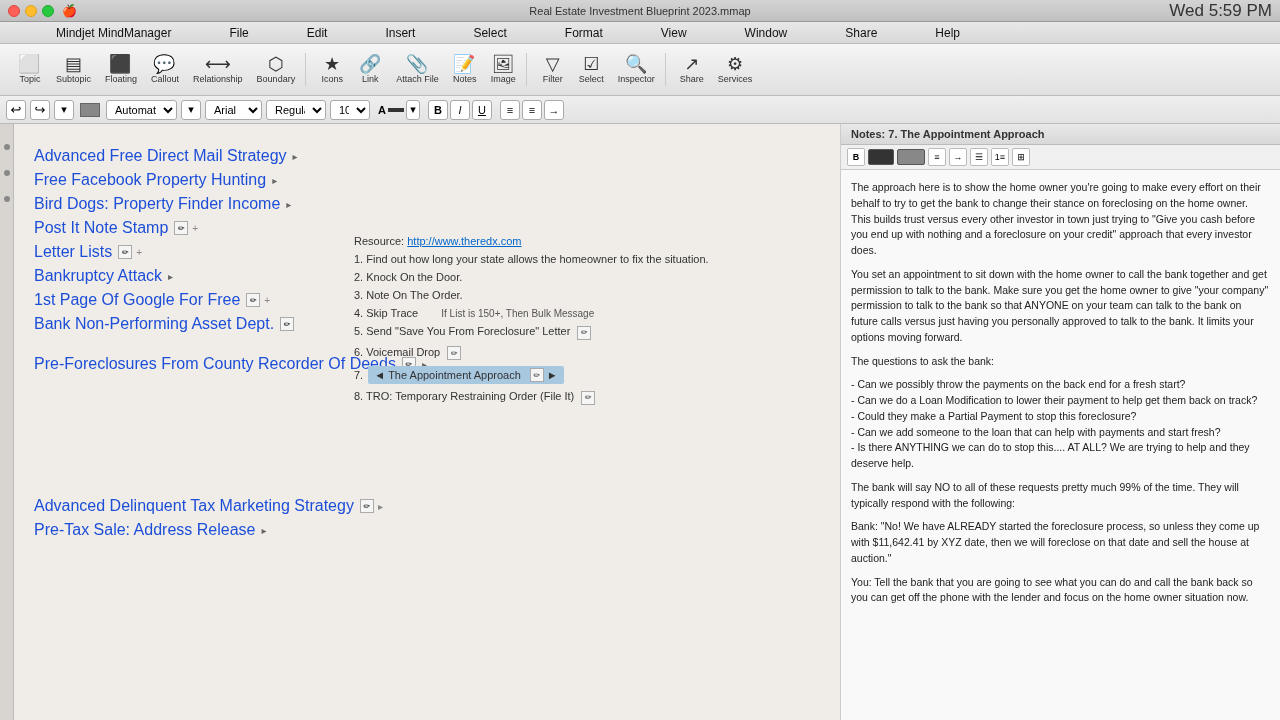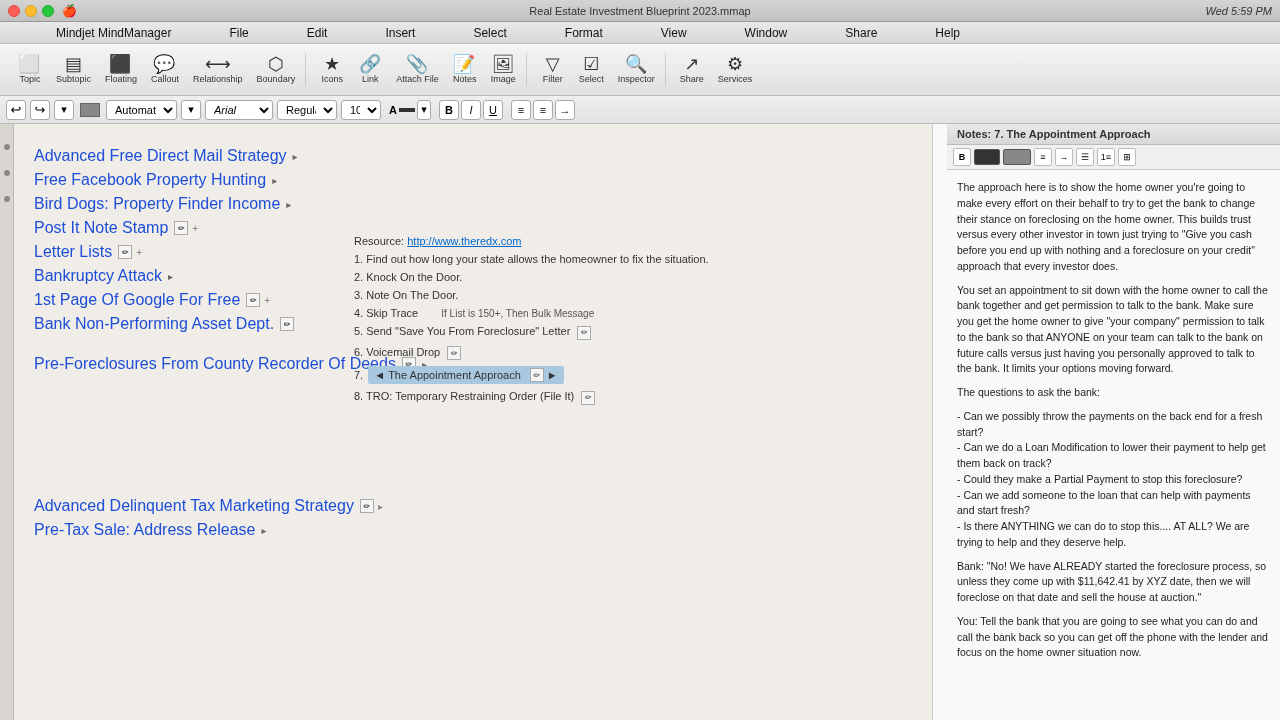--- a/index.html
+++ b/index.html
@@ -171,27 +171,26 @@
       margin-left: 4px;
     }
     .step-item {
       font-size: 11px;
       color: #333;
       padding: 3px 0;
     }
 
     
     .right-panel {
-      width: 348px;
+      width: 440px;
       background: #f9f9f9;
       border-left: 1px solid #ccc;
       display: flex;
       flex-direction: column;
       overflow: hidden;
-      padding-left: 14px;
     }
     .notes-header {
       background: linear-gradient(to bottom, #e8e8e8, #d8d8d8);
       padding: 4px 10px;
       font-size: 11px;
       font-weight: bold;
       color: #333;
       border-bottom: 1px solid #bbb;
     }
     .notes-toolbar {
@@ -257,21 +256,21 @@
   <div class="traffic-lights">
     <div class="traffic-light tl-red"></div>
     <div class="traffic-light tl-yellow"></div>
     <div class="traffic-light tl-green"></div>
   </div>
   <span style="margin-left:8px;font-size:12px;">🍎</span>
   <div class="title-bar-center">
     <span>Real Estate Investment Blueprint 2023.mmap</span>
   </div>
   <div class="title-bar-right">
-    <span style="font-size:11px;font-style:italic;">Wed 5:59 PM</span>
+    <span style="font-size:17px;">Wed 5:59 PM</span>
   </div>
 </div>
 
 <div class="menu-bar">
   <span class="menu-item">Mindjet MindManager</span>
   <span class="menu-item">File</span>
   <span class="menu-item">Edit</span>
   <span class="menu-item">Insert</span>
   <span class="menu-item">Select</span>
   <span class="menu-item">Format</span>
@@ -360,21 +359,21 @@
   <div class="format-btn" style="font-size:13px;">↩</div>
   <div class="format-btn" style="font-size:13px;">↪</div>
   <div class="format-btn">▾</div>
   <div style="margin:0 2px;">
     <div style="width:20px;height:14px;background:#888;border:1px solid #666;"></div>
   </div>
   <select class="format-select" style="width:71px;">
     <option>Automatic</option>
   </select>
   <div class="format-btn">▾</div>
-  <select class="format-select" style="width:68px;font-style:italic;">
+  <select class="format-select" style="width:57px;">
     <option>Arial</option>
   </select>
   <select class="format-select" style="width:60px;">
     <option>Regular</option>
   </select>
   <select class="format-select" style="width:40px;">
     <option>10</option>
   </select>
   <div style="margin-left:4px;display:flex;align-items:center;gap:2px;">
     <span style="font-size:11px;font-weight:bold;">A</span>
@@ -461,21 +460,21 @@
           <div class="step-item">
             <span>1.</span>
             <span> Find out how long your state allows the homeowner to fix the situation.</span>
           </div>
           <div class="step-item">
             <span>2.</span>
             <span> Knock On the Door.</span>
           </div>
           <div class="step-item">
             <span>3.</span>
-            <span> Note On The Door.</span>
+            <span> Note On The Order.</span>
           </div>
           <div class="step-item">
             <span>4.</span>
             <span> Skip Trace</span>
             <span style="margin-left:20px;font-size:10px;color:#555;">If List is 150+, Then Bulk Message</span>
           </div>
           <div class="step-item">
             <span>5.</span>
             <span> Send "Save You From Foreclosure" Letter</span>
             <span class="mm-edit-icon" style="margin-left:4px;">✏</span>
@@ -533,18 +532,19 @@
       <div class="notes-tool-btn">→</div>
       <div class="notes-tool-btn">☰</div>
       <div class="notes-tool-btn">1≡</div>
       <div class="notes-tool-btn">⊞</div>
     </div>
     <div class="notes-content">
       <p>The approach here is to show the home owner you're going to make every effort on their behalf to try to get the bank to change their stance on foreclosing on the home owner. This builds trust versus every other investor in town just trying to "Give you cash before you end up with nothing and a foreclosure on your credit" approach that every investor does.</p>
       <p>You set an appointment to sit down with the home owner to call the bank together and get permission to talk to the bank. Make sure you get the home owner to give "your company" permission to talk to the bank so that ANYONE on your team can talk to the bank on future calls versus just having you personally approved to talk to the bank. It limits your options moving forward.</p>
       <p>The questions to ask the bank:</p>
       <p>- Can we possibly throw the payments on the back end for a fresh start?<br>- Can we do a Loan Modification to lower their payment to help get them back on track?<br>- Could they make a Partial Payment to stop this foreclosure?<br>- Can we add someone to the loan that can help with payments and start fresh?<br>- Is there ANYTHING we can do to stop this.... AT ALL? We are trying to help and they deserve help.</p>
+      <p>The bank will say NO to all of these requests pretty much 99% of the time. They will typically respond with the following:</p>
       <p>Bank: "No! We have ALREADY started the foreclosure process, so unless they come up with $11,642.41 by XYZ date, then we will foreclose on that date and sell the house at auction."</p>
       <p>You: Tell the bank that you are going to see what you can do and call the bank back so you can get off the phone with the lender and focus on the home owner situation now.</p>
 
     </div>
   </div>
 </div>
 
 </body></html>

